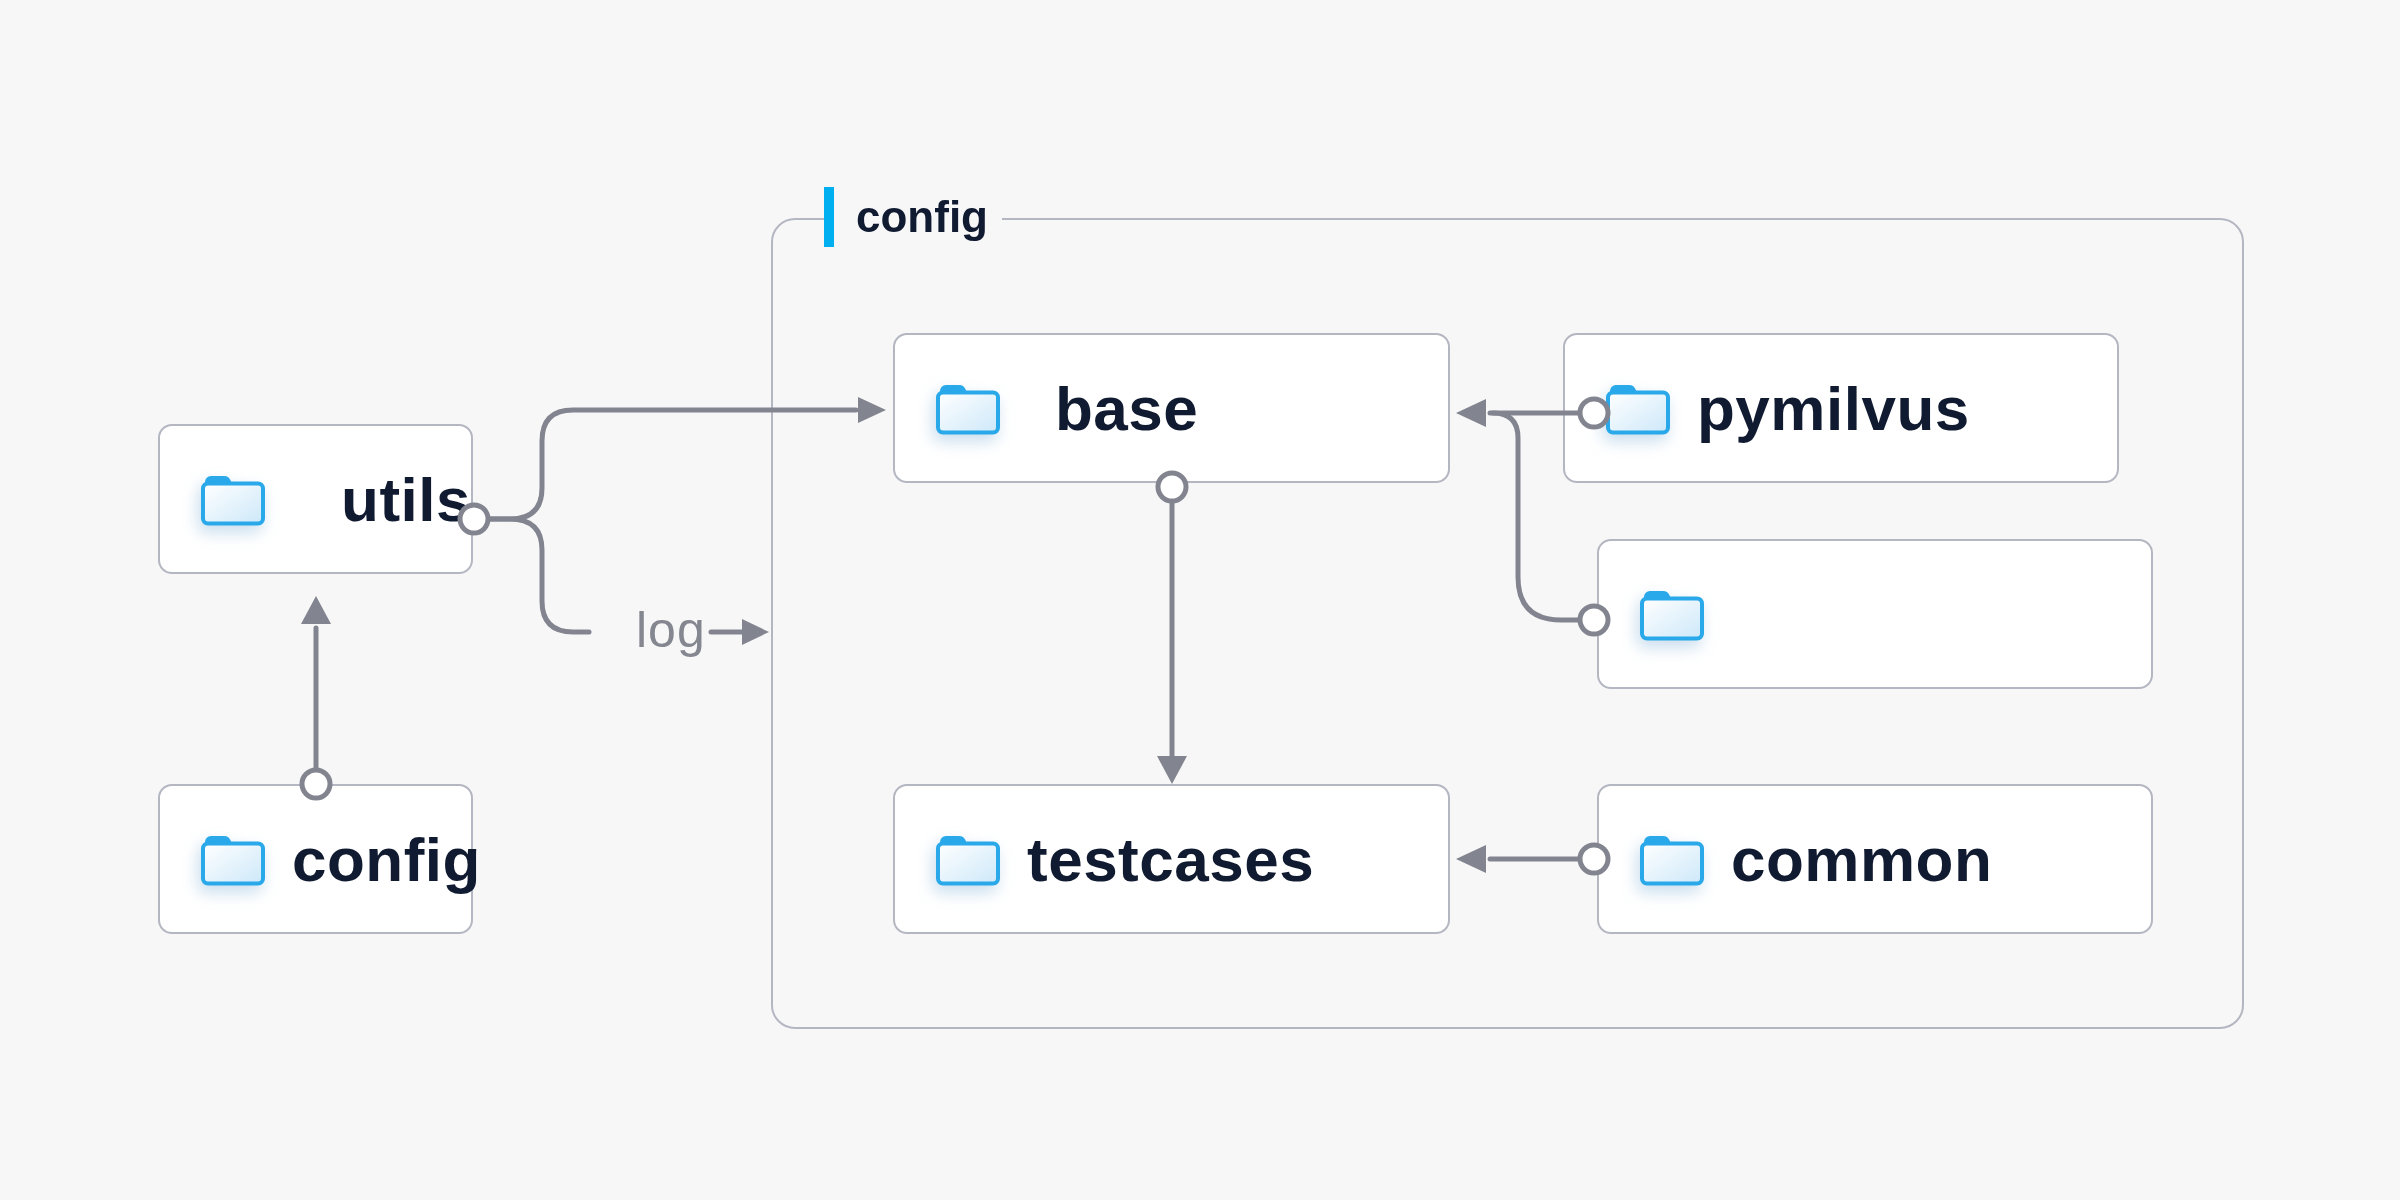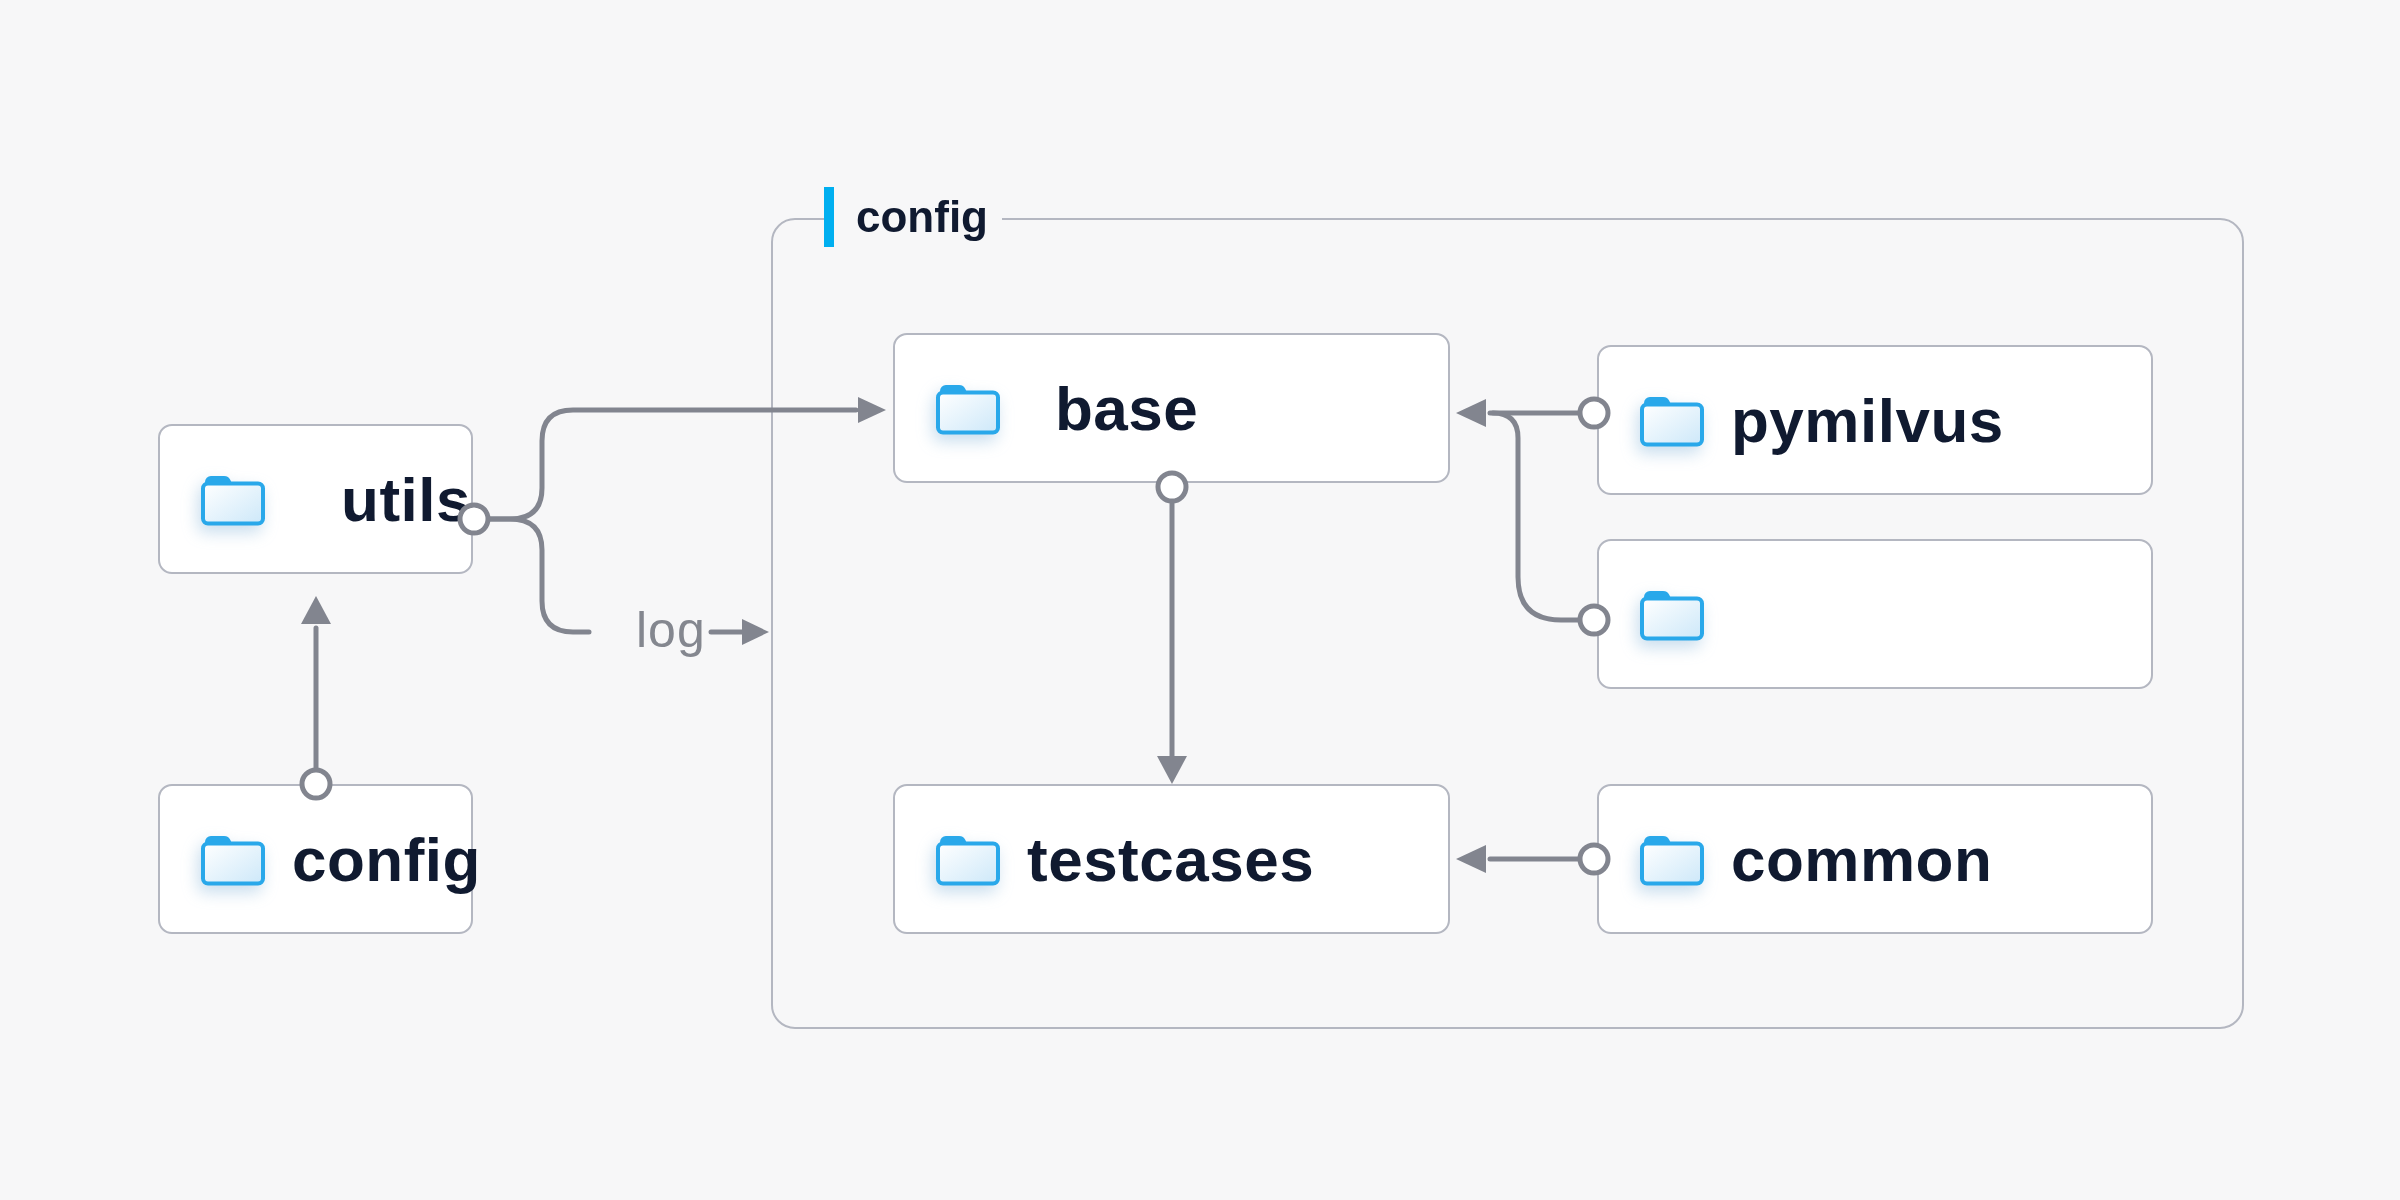--- a/index.html
+++ b/index.html
@@ -53,21 +53,21 @@
     width:66px;height:56px;flex:0 0 auto;margin-right:26px;
     filter:drop-shadow(-3px 7px 8px rgba(100,160,205,.35));
   }
   .node .label{
     font-size:62px;font-weight:bold;color:var(--text-dark);
     white-space:nowrap;letter-spacing:.5px;
   }
   .n-utils    {left:158px; top:424px; width:315px;justify-content:space-between;}
   .n-config   {left:158px; top:784px; width:315px;}
   .n-base     {left:893px; top:333px; width:557px;gap:28px;}
-  .n-pymilvus {left:1597px;top:333px; width:556px;margin-top:12px;}
+  .n-pymilvus {left:1563px;top:333px; width:556px;}
   .n-check    {left:1597px;top:539px; width:556px;}
   .n-testcases{left:893px; top:784px; width:557px;}
   .n-common   {left:1597px;top:784px; width:556px;}
   
   .wires{
     position:absolute;left:0;top:0;width:2400px;height:1200px;z-index:3;
     pointer-events:none;
   }
   .wires .wire{stroke:var(--connector);stroke-width:5;fill:none;stroke-linecap:round;}
   .wires .dot{stroke:var(--connector);stroke-width:5;fill:#ffffff;}

